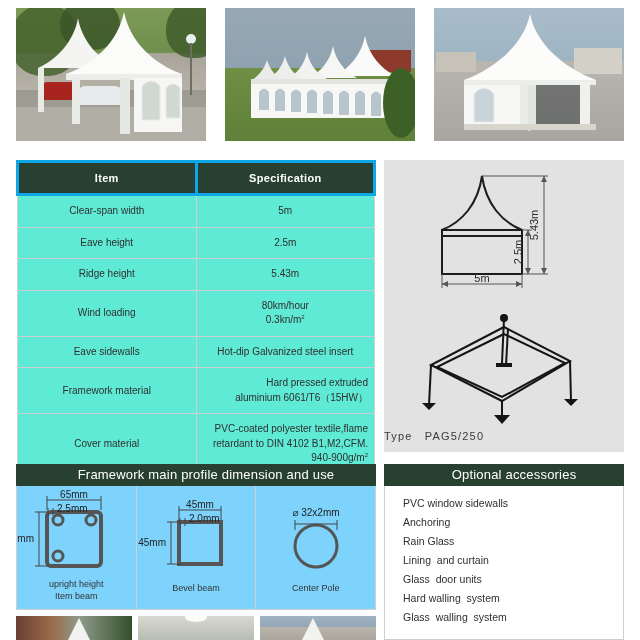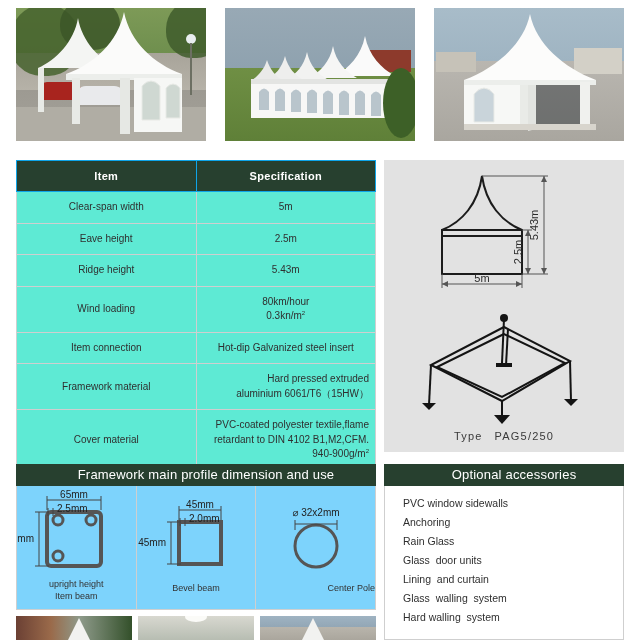--- a/index.html
+++ b/index.html
@@ -67,21 +67,21 @@
     border-collapse: collapse;
     font-size: 10px;
     table-layout: fixed;
   }
   .spec-table th {
     background: #27402f;
     color: #ffffff;
     font-size: 11px;
     font-weight: bold;
     padding: 9px 16px;
-    border: 1px solid #0ea5e9;
+    border: 3px solid #0ea5e9;
     letter-spacing: .3px;
   }
   .spec-table td {
     border: 1px solid #cfcfcf;
     padding: 8px 6px;
     text-align: center;
     vertical-align: middle;
     color: #2f2f2f;
     line-height: 1.45;
     background: #5eead4;
@@ -94,21 +94,20 @@
   .diagram-panel {
     position: absolute;
     left: 384px; top: 160px;
     width: 240px; height: 292px;
     background: #e2e2e2;
   }
   .diagram-panel svg { display:block; }
   .type-label {
     position:absolute;
     left: 0; right: 0; bottom: 10px;
-    text-align: center;
     font-size: 11px;
     color: #3a3a3a;
     letter-spacing: 1.2px;
     margin-top: 23px;
   }
   .type-label .tword { margin-right: 12px; }
 
   
   .sec-header {
     background: #27402f;
@@ -135,21 +134,21 @@
     border-top: none;
     box-sizing: border-box;
     background: #7dd3fc;
   }
   .fw-cell {
     flex: 1;
     position: relative;
     border-right: 1px solid #cfcfcf;
     text-align: center;
   }
-  .fw-cell:last-child { border-right: none; text-align: right; }
+  .fw-cell:last-child { border-right: none; }
   .fw-cap {
     position: absolute;
     left: 0; right: 0;
     font-size: 9px;
     color: #333;
   }
   .fw-cap.c1 { bottom: 20px; }
   .fw-cap.c2 { bottom: 8px; }
   .fw-cap.single { bottom: 16px; }
 
@@ -287,21 +286,21 @@
       <td>5.43m</td>
     </tr>
     <tr>
       <td class="item-cell">Wind loading</td>
       <td>
         <span>80km/hour</span><br>
         <span>0.3kn/m</span><span class="sub">2</span>
       </td>
     </tr>
     <tr>
-      <td class="item-cell">Item connection</td>
+      <td class="item-cell">Eave sidewalls</td>
       <td>Hot-dip Galvanized steel insert</td>
     </tr>
     <tr>
       <td class="item-cell">Framework material</td>
       <td class="multiline">
         <span>Hard pressed extruded</span><br>
         <span>aluminium 6061/T6（15HW）</span>
       </td>
     </tr>
     <tr>
@@ -438,24 +437,24 @@
 
   </div>
 </div>
 
 <div class="acc-panel">
   <div class="sec-header">Optional  accessories</div>
   <div class="acc-body">
     <div class="acc-item">PVC window sidewalls</div>
     <div class="acc-item">Anchoring</div>
     <div class="acc-item">Rain Glass</div>
+    <div class="acc-item">Lining  and curtain</div>
     <div class="acc-item">Glass  door units</div>
-    <div class="acc-item">Lining  and curtain</div>
+    <div class="acc-item">Hard walling  system</div>
     <div class="acc-item">Glass  walling  system</div>
-    <div class="acc-item">Hard walling  system</div>
   </div>
 </div>
 
 <div class="bottom-strip">
   <div class="bstrip-img bs1">
     <div class="bs-peak" style="left:52px"></div>
   </div>
   <div class="bstrip-img bs2">
     <div style="position:absolute;left:50%;top:-4px;transform:translateX(-50%);width:22px;height:10px;border-radius:50%;background:#fbfbf8"></div>
   </div>

